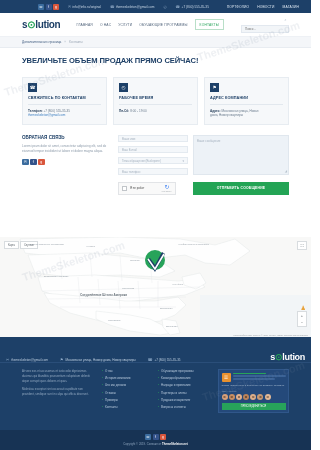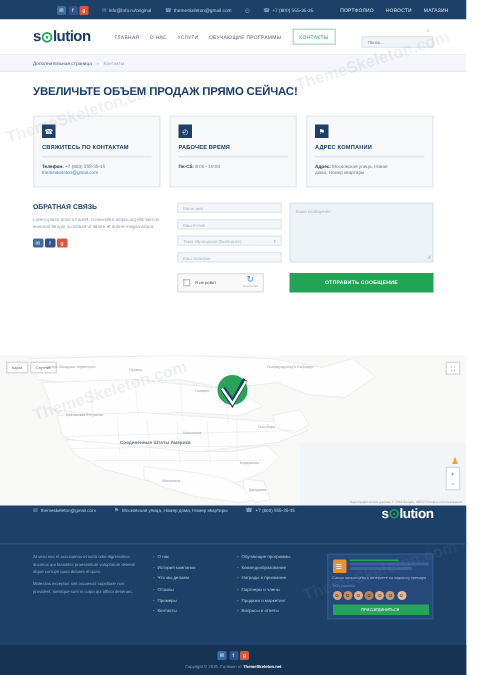--- a/index.html
+++ b/index.html
@@ -151,21 +151,21 @@
   .map-lbl { position: absolute; font-size: 2.4px; color: #9aa3ab; white-space: nowrap; }
   .map-lbl.big { font-size: 3.1px; color: #6b757d; font-weight: bold; }
   .marker { position: absolute; left: 143px; top: 13px; width: 24px; height: 26px; }
 
   
   .footer {
     position: absolute; left: 0; top: 337px; width: 311px; height: 113px;
     background: #1d4068;
   }
   .foot-contact {
-    height: 26px; display: flex; align-items: flex-start; padding: 0 22px;
+    height: 26px; display: flex; align-items: flex-end; padding: 0 6px;
     border-bottom: .6px solid #2a4e79;
   }
   .fc-item { display: flex; align-items: center; gap: 2px; margin-right: 12px; font-size: 3.05px; color: #bacbdd; white-space: nowrap; }
   .fc-ico { font-size: 3.8px; color: #8fabc9; }
   .foot-logo { margin-left: auto; font-size: 9px; font-weight: bold; color: #fff; letter-spacing: -.3px; }
   .foot-logo .o { color: #27a35a; }
   .foot-cols { display: flex; padding: 6px 22px 0; gap: 8px; }
   .fcol-about { width: 72px; }
   .fcol-about p { font-size: 2.85px; color: #93a9c1; line-height: 1.7; margin-bottom: 4px; }
   .fcol-links { width: 48px; }

